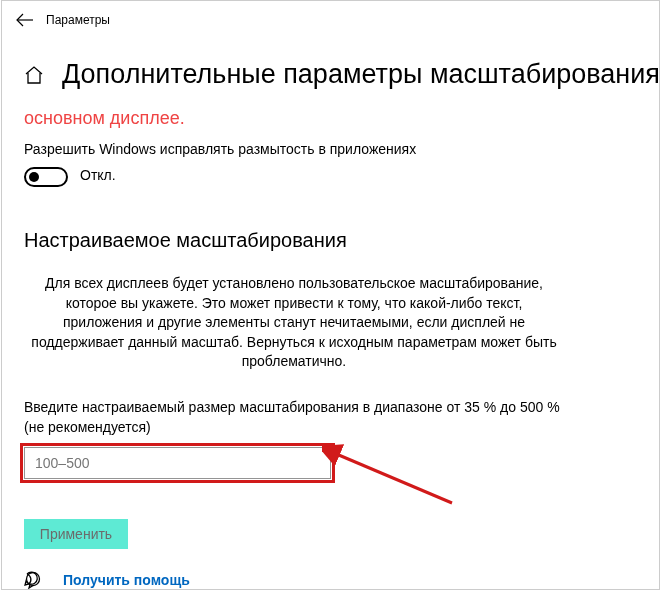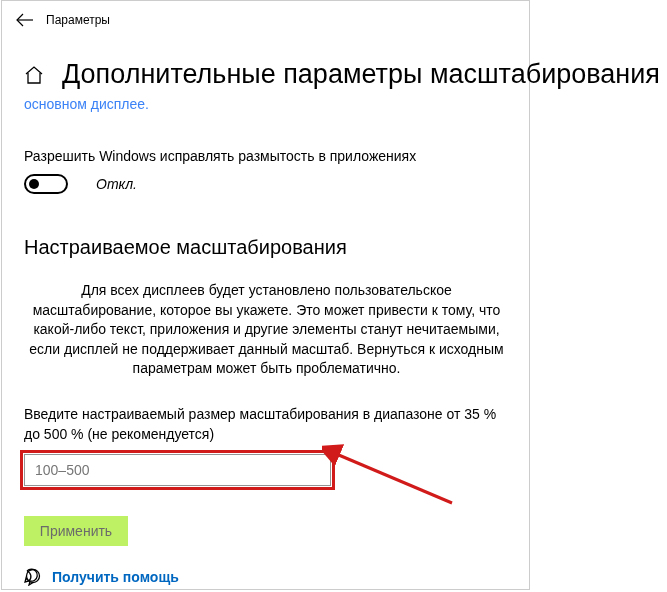--- a/index.html
+++ b/index.html
@@ -7,21 +7,21 @@
   font-family: "Segoe UI", Tahoma, sans-serif;
   background: #ffffff;
   color: #000000;
   width: 667px;
   height: 592px;
   overflow: hidden;
   position: relative;
 }
 .window {
   border: 1px solid #cccccc;
-  width: 529px;
+  width: 659px;
   height: 590px;
   margin-left: 1px;
   background: #ffffff;
   position: relative;
 }
 .header {
   display: flex;
   align-items: center;
   padding: 8px 12px 0 12px;
   font-size: 12px;
@@ -53,34 +53,32 @@
 .home-icon svg { stroke: #000; fill: none; }
 .page-title {
   font-size: 27px;
   font-weight: 400;
   white-space: nowrap;
 }
 .content {
   padding: 6px 20px 0 22px;
 }
 .truncated {
-  font-size: 14px;
-  color: #3b82f6;
-  margin-top: 0;
+  font-size: 18px;
+  color: #ef4444;
+  margin-top: 12px;
 }
 .allow-fix {
   font-size: 14px;
-  margin-top: 36px;
+  margin-top: 12px;
 }
 .toggle-row {
   display: flex;
-  align-items: center;
   margin-top: 10px;
-  gap: 28px;
-  font-style: italic;
+  gap: 12px;
 }
 .toggle {
   width: 44px;
   height: 20px;
   border: 2px solid #000;
   border-radius: 10px;
   position: relative;
   cursor: pointer;
   background: #fff;
 }
@@ -133,25 +131,25 @@
 .red-box {
   position: absolute;
   left: -4px;
   top: -4px;
   width: 315px;
   height: 40px;
   border: 3px solid #d11a1a;
   pointer-events: none;
 }
 .apply-btn {
-  margin-top: 30px;
+  margin-top: 40px;
   width: 104px;
   height: 30px;
   border: none;
-  background: #bef264;
+  background: #5eead4;
   color: #6b6b6b;
   font-size: 14px;
   font-family: inherit;
   text-align: center;
   cursor: default;
 }
 .help-row {
   display: flex;
   align-items: center;
   margin-top: 22px;
@@ -162,20 +160,21 @@
   height: 18px;
   display: flex;
   align-items: center;
   justify-content: center;
 }
 .help-link {
   color: #0067c0;
   font-size: 14px;
   font-weight: 600;
   cursor: pointer;
+  margin-left: 11px;
 }
 .arrow-annotation {
   position: absolute;
   left: 320px;
   top: 442px;
   pointer-events: none;
 }
 </style>
 </head>
 <body>

